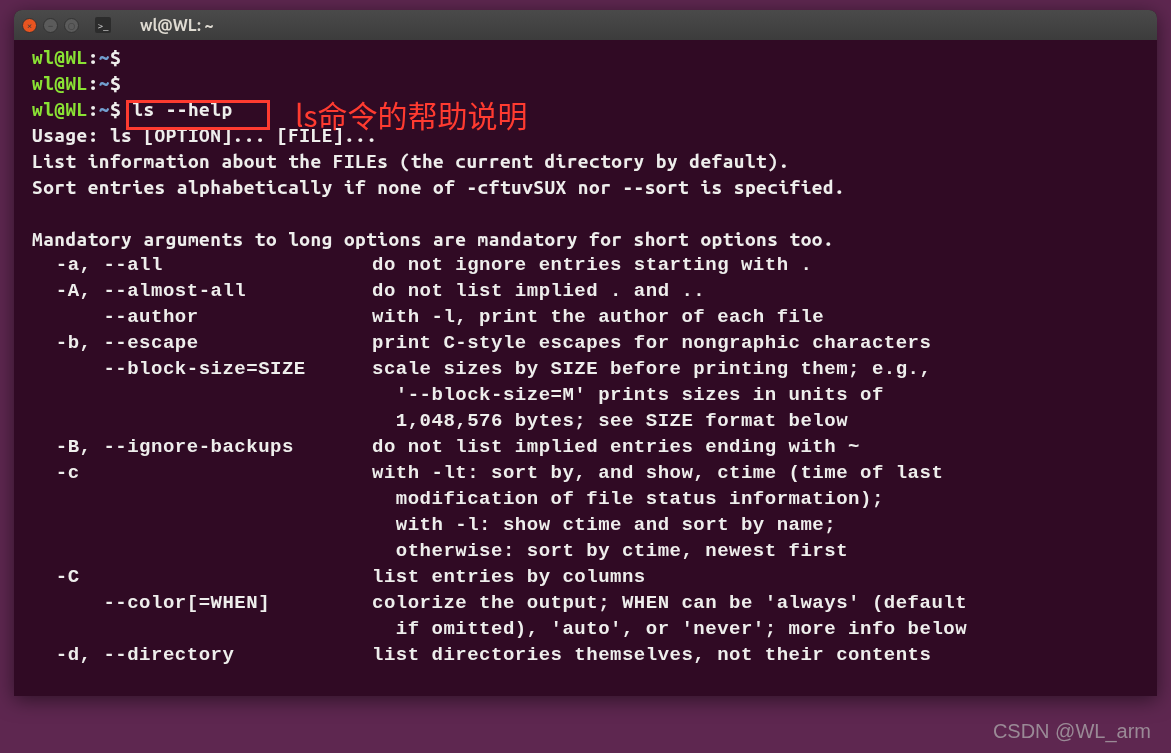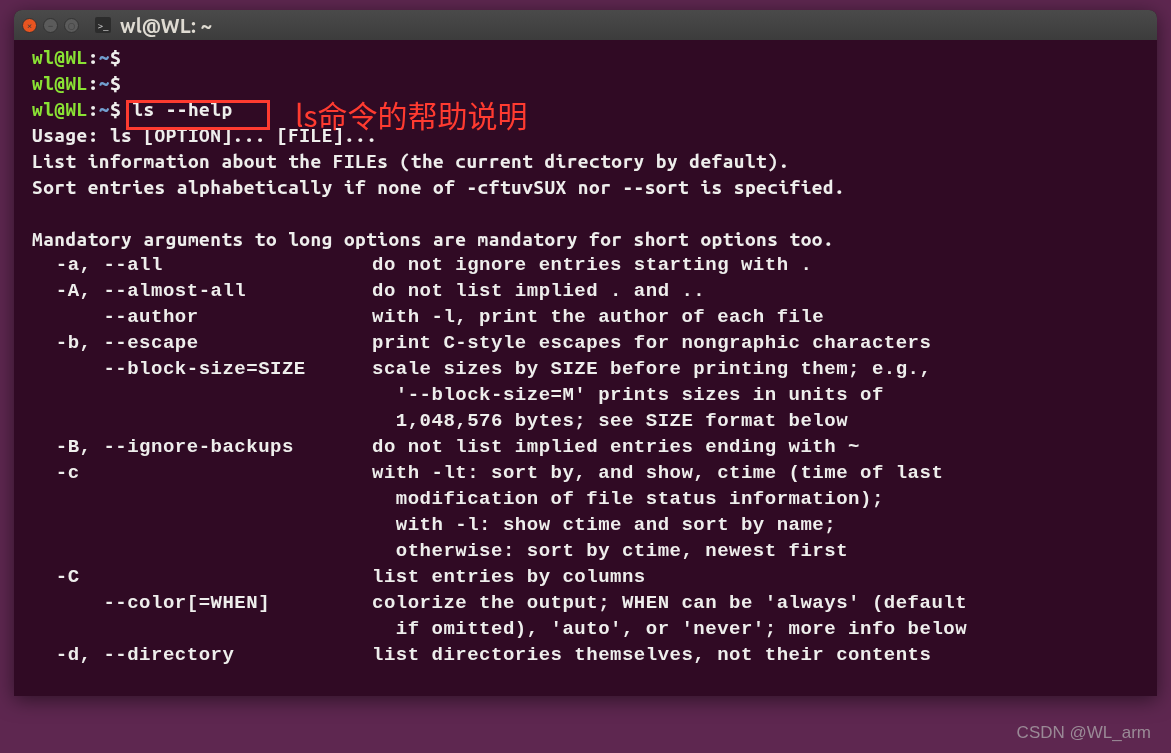--- a/index.html
+++ b/index.html
@@ -52,22 +52,22 @@
     border-radius: 2px;
     display: flex;
     align-items: center;
     justify-content: center;
     color: #ccc;
     font-size: 10px;
   }
   .title-text {
     color: #dfdbd2;
     font-family: Ubuntu, sans-serif;
-    font-size: 20px;
-    margin-left: 3px;
+    font-size: 16px;
+    margin-left: 23px;
     font-weight: bold;
   }
   .terminal {
     padding: 4px 18px;
     font-size: 19px;
     line-height: 26px;
     letter-spacing: 0.5px;
     color: #eeeeec;
     white-space: pre;
     font-weight: bold;
@@ -95,21 +95,21 @@
     color: #ff3b30;
     font-size: 30px;
     font-family: "Noto Sans CJK SC", sans-serif;
   }
   .watermark {
     position: absolute;
     right: 20px;
     bottom: 10px;
     color: rgba(180,180,180,0.7);
     font-family: sans-serif;
-    font-size: 17px;
+    font-size: 20px;
   }
 </style>
 </head>
 <body>
 
 <div class="window">
   <div class="titlebar">
     <div class="win-btn close">×</div>
     <div class="win-btn">−</div>
     <div class="win-btn">▢</div>

